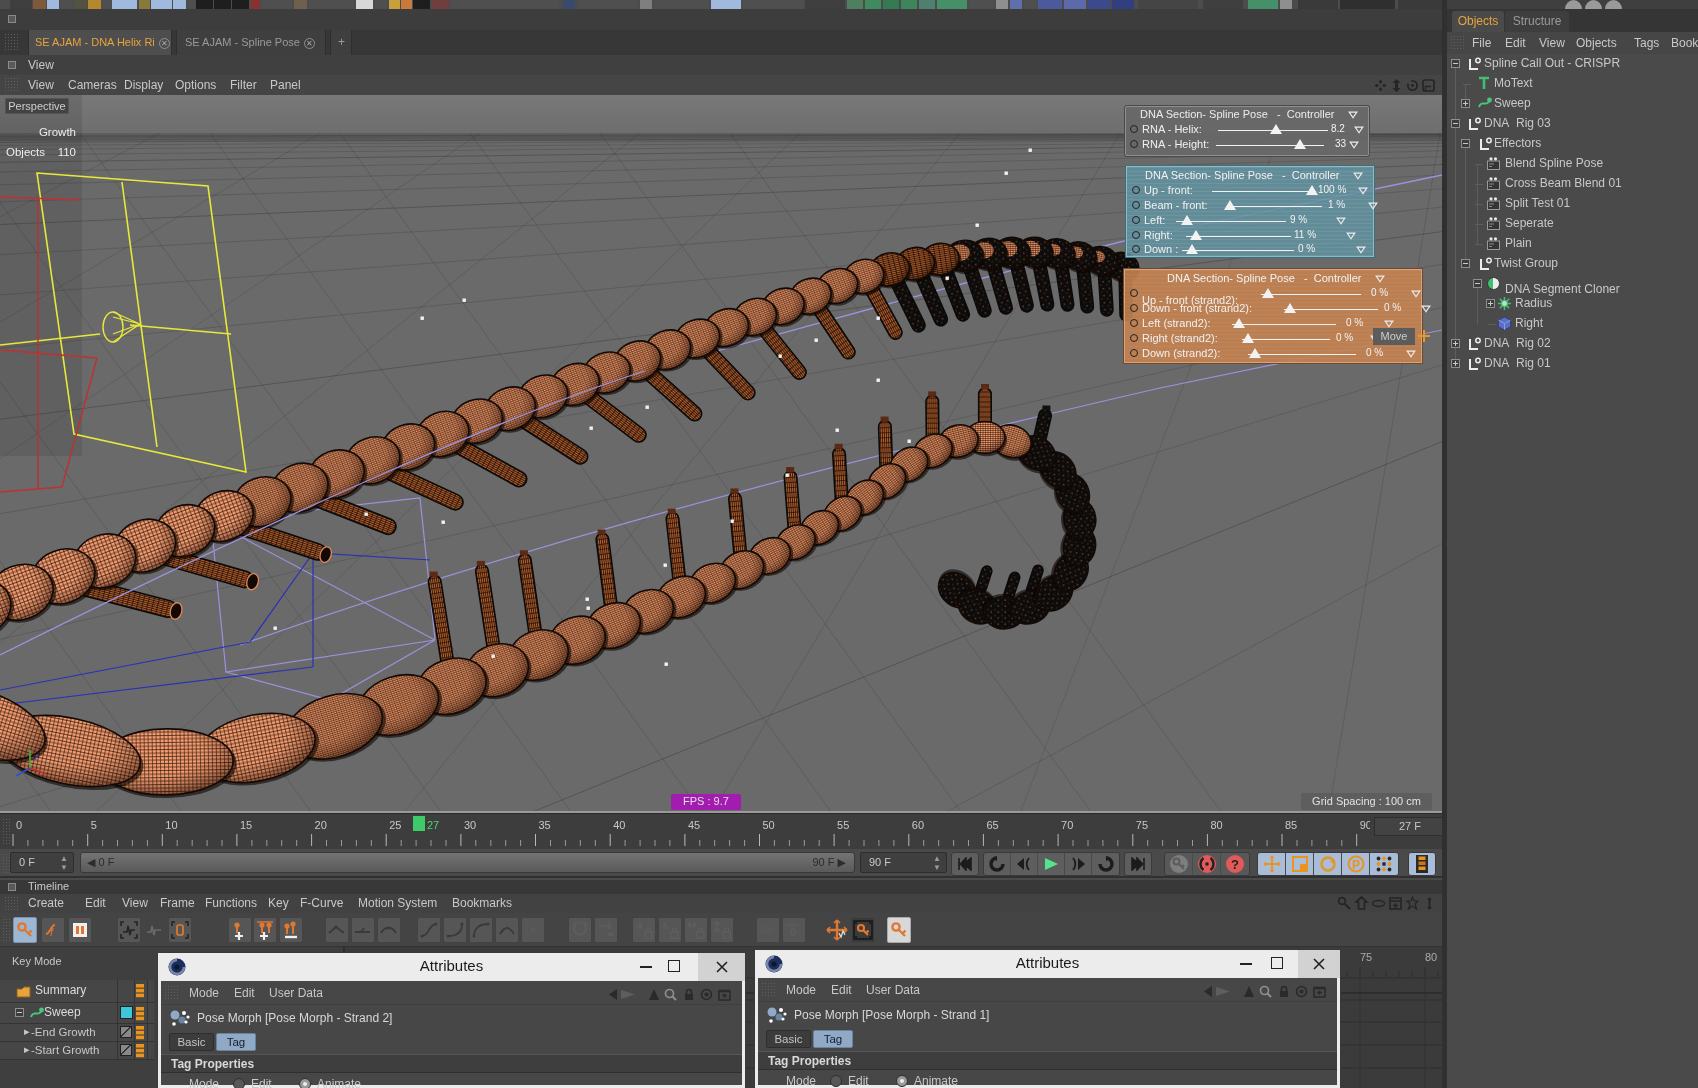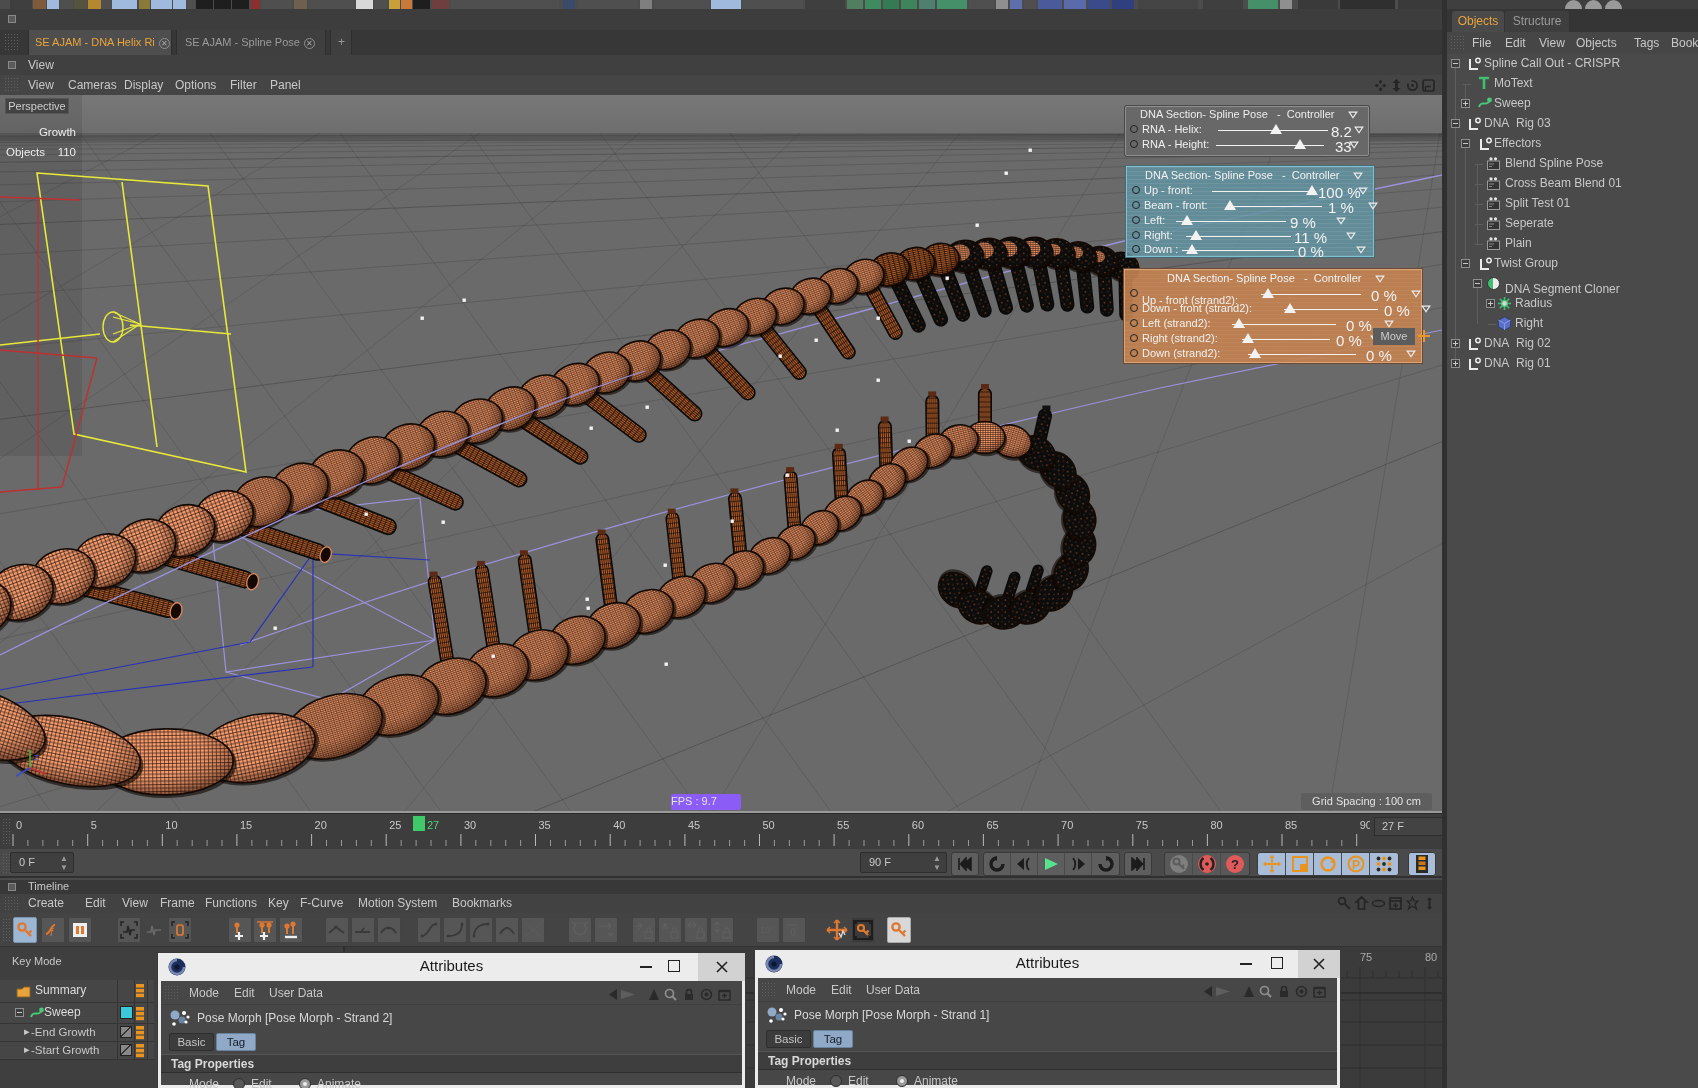--- a/index.html
+++ b/index.html
@@ -11,21 +11,21 @@
 .mi{position:absolute;font-size:12px;color:#c8c8c8;top:0;line-height:20px}
 .btn{position:absolute;background:#5e5e5e;border:1px solid #3a3a3a;border-radius:3px}
 .bgrp{position:absolute;background:#5e5e5e;border:1px solid #3a3a3a;border-radius:3px;display:flex}
 .bgrp>div{border-right:1px solid #4a4a4a;display:flex;align-items:center;justify-content:center}
 .bgrp>div:last-child{border-right:none}
 .tlb{position:absolute;width:24px;height:26px;background:#565656;border:1px solid #434343;border-radius:2px;display:flex;align-items:center;justify-content:center}
 .hudrow{position:absolute;height:15px;font-size:11px;color:#f0f0f0;white-space:nowrap}
 .hcirc{position:absolute;width:8px;height:8px;border:1.5px solid #222;border-radius:50%;top:2px}
 .hline{position:absolute;height:1px;background:#f2f2f2;top:7px}
 .htri{position:absolute;width:0;height:0;border-left:6px solid transparent;border-right:6px solid transparent;border-bottom:10px solid #f2f2f2;top:1px}
-.hval{position:absolute;font-size:15px;color:#f2f2f2;top:0}
+.hval{position:absolute;font-size:10px;color:#f2f2f2;top:0}
 .hdd{position:absolute;top:3px}
 .treerow{position:absolute;height:20px;font-size:12px;color:#c8c8c8}
 .exp{position:absolute;width:9px;height:9px;background:#3d3d3d;border:1px solid #8f8f8f;top:5px}
 .exp:before{content:"";position:absolute;left:1px;top:3px;width:5px;height:1px;background:#c8c8c8}
 .exp.plus:after{content:"";position:absolute;left:3px;top:1px;width:1px;height:5px;background:#c8c8c8}
 .win{position:absolute;background:#474747;border:3px solid #ececec;border-top:none;box-shadow:0 0 0 1px #3a3a3a}
 .wtitle{position:absolute;left:-3px;right:-3px;top:0;height:28px;background:#ececec}
 .wmenu{position:absolute;left:0;right:0;top:28px;height:24px;background:#474747;border-bottom:1px solid #3f3f3f}
 .radio{position:absolute;width:12px;height:12px;border-radius:50%;background:#585858;border:1px solid #2e2e2e;top:3px}
 </style></head>
@@ -590,21 +590,21 @@
       <rect x="491.5" y="654.5" width="3.4" height="3.4" fill="#f2f2f2"></rect>
       <rect x="586.5" y="606.5" width="3.4" height="3.4" fill="#f2f2f2"></rect>
       <rect x="663.5" y="563.5" width="3.4" height="3.4" fill="#f2f2f2"></rect>
       <rect x="441.5" y="520.5" width="3.4" height="3.4" fill="#f2f2f2"></rect>
       <rect x="273.5" y="626.5" width="3.4" height="3.4" fill="#f2f2f2"></rect>
     </svg>
     <div class="abs" style="left:5px;top:3px;width:64px;height:16px;background:rgba(58,58,58,.8);border:1px solid #555;color:#cecece;font-size:11px;line-height:15px;text-align:center">Perspective</div>
     <div class="txt" style="left:30px;top:31px;width:46px;text-align:right;font-size:11.5px;color:#ededed">Growth</div>
     <div class="txt" style="left:6px;top:51px;font-size:11.5px;color:#ededed">Objects</div>
     <div class="txt" style="left:30px;top:51px;width:46px;text-align:right;font-size:11.5px;color:#ededed">110</div>
-    <div class="abs" style="left:671px;top:699px;width:70px;height:16px;background:#8b5cf6;border-radius:2px;color:#e2e2e2;font-size:11px;line-height:15px;text-align:left">FPS : 9.7</div>
+    <div class="abs" style="left:671px;top:699px;width:70px;height:16px;background:#a21caf;border-radius:2px;color:#e2e2e2;font-size:11px;line-height:15px;text-align:center">FPS : 9.7</div>
     <div class="abs" style="left:1301px;top:698px;width:131px;height:17px;background:#5e5e5e;border-radius:2px;color:#e2e2e2;font-size:11px;line-height:16px;text-align:center">Grid Spacing : 100 cm</div>
     <div class="abs" style="left:0;top:716px;width:1442px;height:2px;background:#9a9a9a"></div>
     <div class="abs" style="left:1125px;top:11px;width:244px;height:50px;background:rgba(104,104,104,.96);border:1px solid #8e8e8e;box-shadow:0 0 0 1px #4a4a4a;border-radius:2px">
       <div class="txt" style="left:14px;top:1px;font-size:11px;color:#ececec">DNA Section- Spline Pose&nbsp;&nbsp; -&nbsp; Controller</div>
       <svg class="hdd" style="left:222px;top:4px" width="10" height="8" viewBox="0 0 10 8">
         <path d="M1.2 1.2 H8.8 L5 6.8 Z" fill="none" stroke="#ececec" stroke-width="1.2"></path>
       </svg>
       <div class="hudrow" style="left:4px;top:16px;width:320px">
         <div class="hcirc" style="left:0px"></div>
         <div class="txt" style="left:12px;top:0">RNA  - Helix:</div>
@@ -852,25 +852,29 @@
       <text x="1285.0" y="14" font-size="11" fill="#c8c8c8" font-family="Liberation Sans">85</text>
       <line x1="1297.0" y1="25" x2="1297.0" y2="31" stroke="#9a9a9a"></line>
       <line x1="1311.9" y1="25" x2="1311.9" y2="31" stroke="#9a9a9a"></line>
       <line x1="1326.8" y1="25" x2="1326.8" y2="31" stroke="#9a9a9a"></line>
       <line x1="1341.8" y1="25" x2="1341.8" y2="31" stroke="#9a9a9a"></line>
       <line x1="1356.7" y1="19" x2="1356.7" y2="31" stroke="#b8b8b8"></line>
       <text x="1359.7" y="14" font-size="11" fill="#c8c8c8" font-family="Liberation Sans">90</text>
       <rect x="413" y="1" width="12" height="15" fill="#3fca6a"></rect>
       <text x="427" y="14" font-size="11" fill="#4fd573" font-family="Liberation Sans">27</text>
     </svg>
-    <div class="abs" style="left:1374px;top:3px;width:82px;height:19px;background:#434343;border:1px solid #2e2e2e;color:#c8c8c8;font-size:11px;line-height:17px;padding-left:7px">27 F<span style="position:absolute;right:4px;top:0;color:#9a9a9a;font-size:8px">▲<br>▼</span></div>
+    <div class="abs" style="left:1374px;top:3px;width:82px;height:19px;background:#434343;border:1px solid #2e2e2e;color:#c8c8c8;font-size:11px;line-height:17px;padding-left:24px">27 F<span style="position:absolute;right:4px;top:0;color:#9a9a9a;font-size:8px">▲<br>▼</span></div>
   </div>
 <div class="abs" style="left:0;top:849px;width:1442px;height:29px;background:#4a4a4a;border-bottom:2px solid #303030">
     <div class="grip" style="left:2px;top:4px;height:22px;width:8px"></div>
     <div class="abs" style="left:10px;top:3px;width:64px;height:21px;background:#3f3f3f;border:1px solid #2d2d2d;border-radius:2px;color:#c8c8c8;font-size:11px;line-height:19px;padding-left:8px">0 F<span style="position:absolute;right:5px;top:1px;color:#9a9a9a;font-size:8px;line-height:9px">▲<br>▼</span></div>
+    <div class="abs" style="left:80px;top:3px;width:775px;height:21px;background:linear-gradient(#747474,#5a5a5a);border:1px solid #383838;border-radius:3px">
+      <div class="txt" style="left:6px;top:3px;font-size:11px;color:#2c2c2c">◀ 0 F</div>
+      <div class="txt" style="right:8px;top:3px;font-size:11px;color:#2c2c2c">90 F ▶</div>
+    </div>
     <div class="abs" style="left:860px;top:3px;width:87px;height:21px;background:#3f3f3f;border:1px solid #2d2d2d;border-radius:2px;color:#c8c8c8;font-size:11px;line-height:19px;padding-left:8px">90 F<span style="position:absolute;right:5px;top:1px;color:#9a9a9a;font-size:8px;line-height:9px">▲<br>▼</span></div>
     <div class="btn" style="left:951px;top:3px;width:28px;height:24px;display:flex;align-items:center;justify-content:center">
       <svg style="" width="16" height="14" viewBox="0 0 16 14">
         <path d="M2 1 V13 M14 1 L7 7 14 13 Z M9 1 L3.5 7 9 13 Z" fill="#1c1c1c" stroke="#1c1c1c" stroke-width="1.6"></path>
       </svg>
     </div>
     <div class="bgrp" style="left:983px;top:3px;height:24px">
       <div style="width:27px">
         <svg style="" width="18" height="16" viewBox="0 0 18 16">
           <path d="M9 2 A6 6 0 1 0 15 8" fill="none" stroke="#1c1c1c" stroke-width="3.4"></path>

